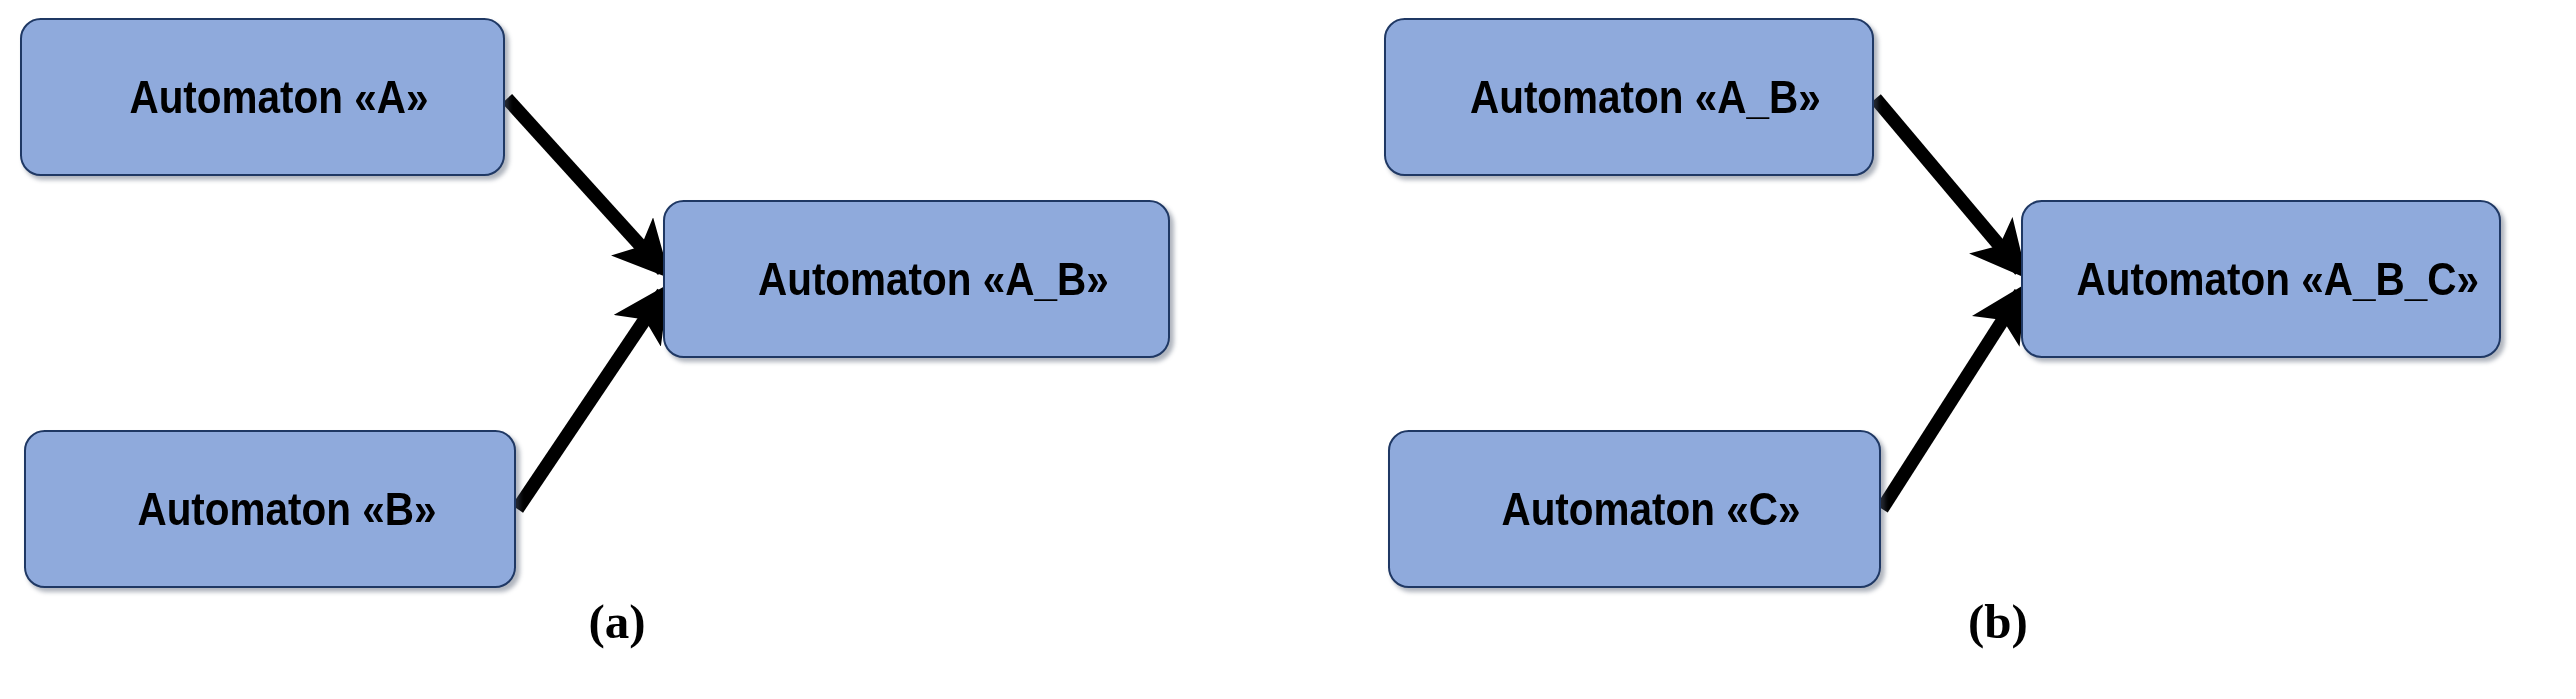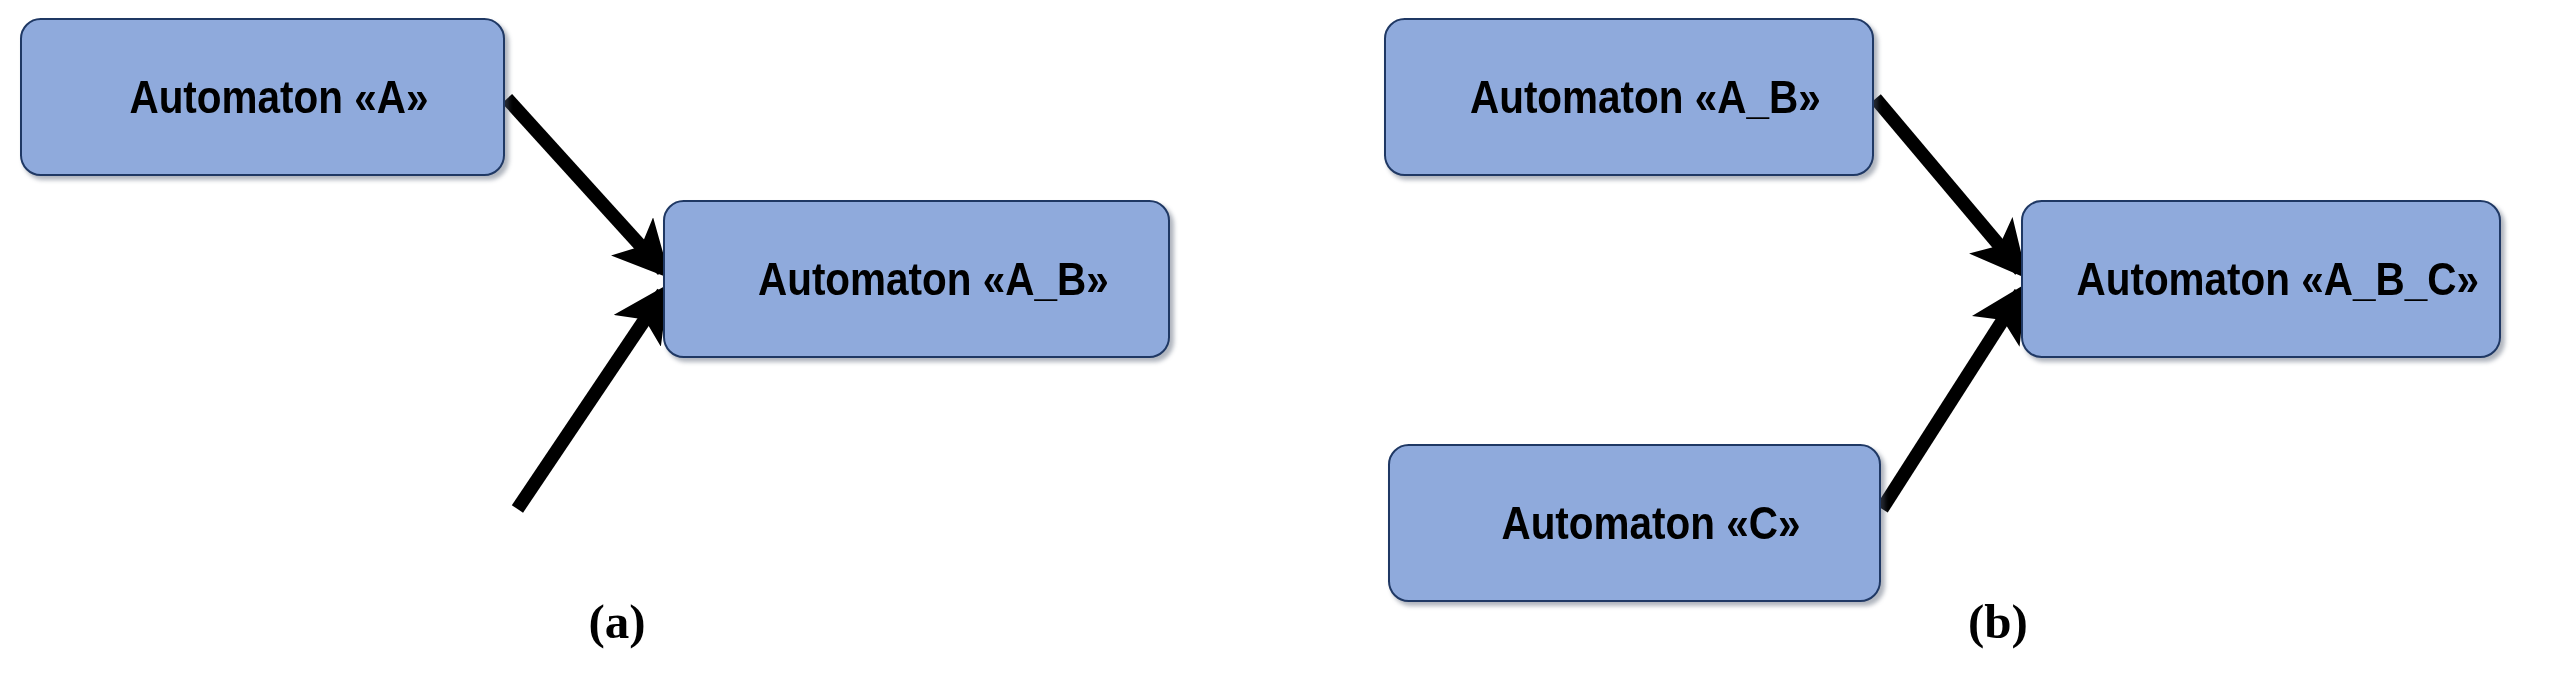--- a/index.html
+++ b/index.html
@@ -74,32 +74,35 @@
         <line x1="650" y1="640" x2="833" y2="368" stroke="#000000" stroke-width="17" stroke-linecap="butt" marker-end="url(#arrowhead)"></line>
         <line x1="2358" y1="124" x2="2540" y2="340" stroke="#000000" stroke-width="17" stroke-linecap="butt" marker-end="url(#arrowhead)"></line>
         <line x1="2366" y1="640" x2="2540" y2="368" stroke="#000000" stroke-width="17" stroke-linecap="butt" marker-end="url(#arrowhead)"></line>
       </g>
   </svg>
 
   <div class="node" style="left: 20px; top: 17.5px; width: 485px; height: 158px; background: rgb(143, 170, 220); border-color: rgb(31, 56, 100);">
     <span class="node-label">Automaton «A»</span>
   </div>
 
+  <div class="node" style="left: 24px; top: 430px; width: 492px; height: 158px; background: rgb(143, 170, 220); border-color: rgb(31, 56, 100);">
+    <span class="node-label">Automaton «B»</span>
+  </div>
 
   <div class="node" style="left: 663px; top: 200px; width: 507px; height: 158px; background: rgb(143, 170, 220); border-color: rgb(31, 56, 100);">
     <span class="node-label">Automaton «A_B»</span>
   </div>
 
   <div class="subcaption" style="left: 617px; top: 597px;">(a)</div>
 
   <div class="node" style="left: 1384px; top: 17.5px; width: 490px; height: 158px; background: rgb(143, 170, 220); border-color: rgb(31, 56, 100);">
     <span class="node-label">Automaton «A_B»</span>
   </div>
 
-  <div class="node" style="left: 1388px; top: 444px; width: 493px; height: 158px; background: rgb(143, 170, 220); border-color: rgb(31, 56, 100);">
+  <div class="node" style="left: 1388px; top: 430px; width: 493px; height: 158px; background: rgb(143, 170, 220); border-color: rgb(31, 56, 100);">
     <span class="node-label">Automaton «C»</span>
   </div>
 
   <div class="node" style="left: 2021px; top: 200px; width: 480px; height: 158px; background: rgb(143, 170, 220); border-color: rgb(31, 56, 100);">
     <span class="node-label">Automaton «A_B_C»</span>
   </div>
 
   <div class="subcaption" style="left: 1998px; top: 597px;">(b)</div>
 
 </div>

